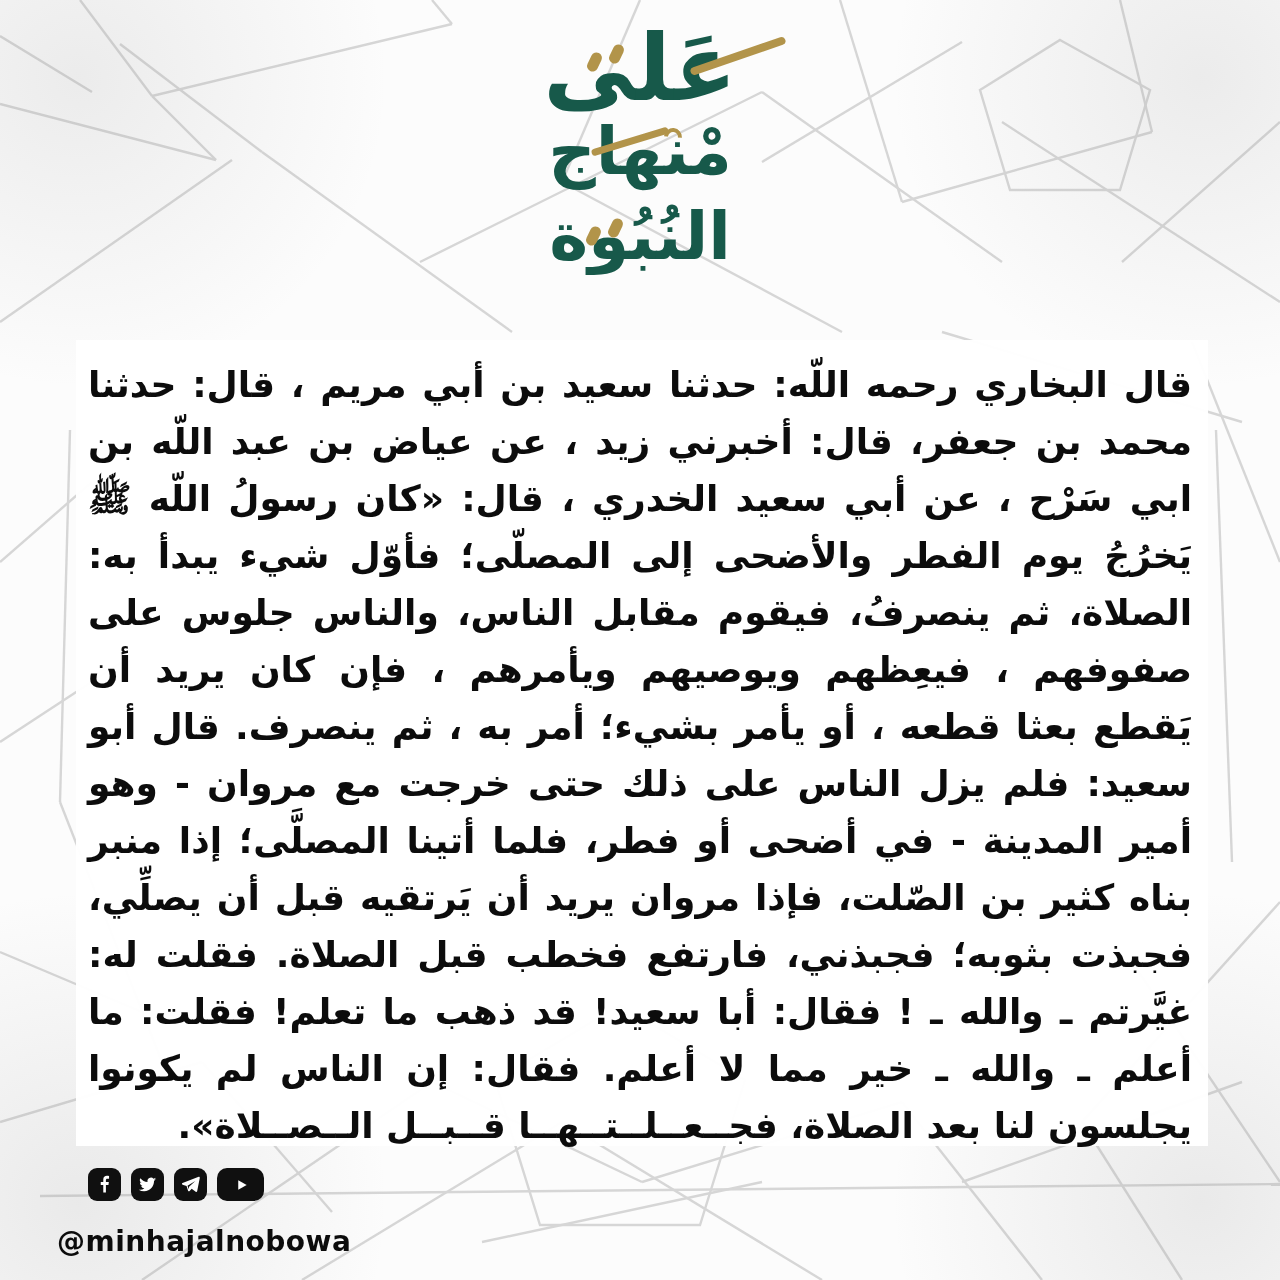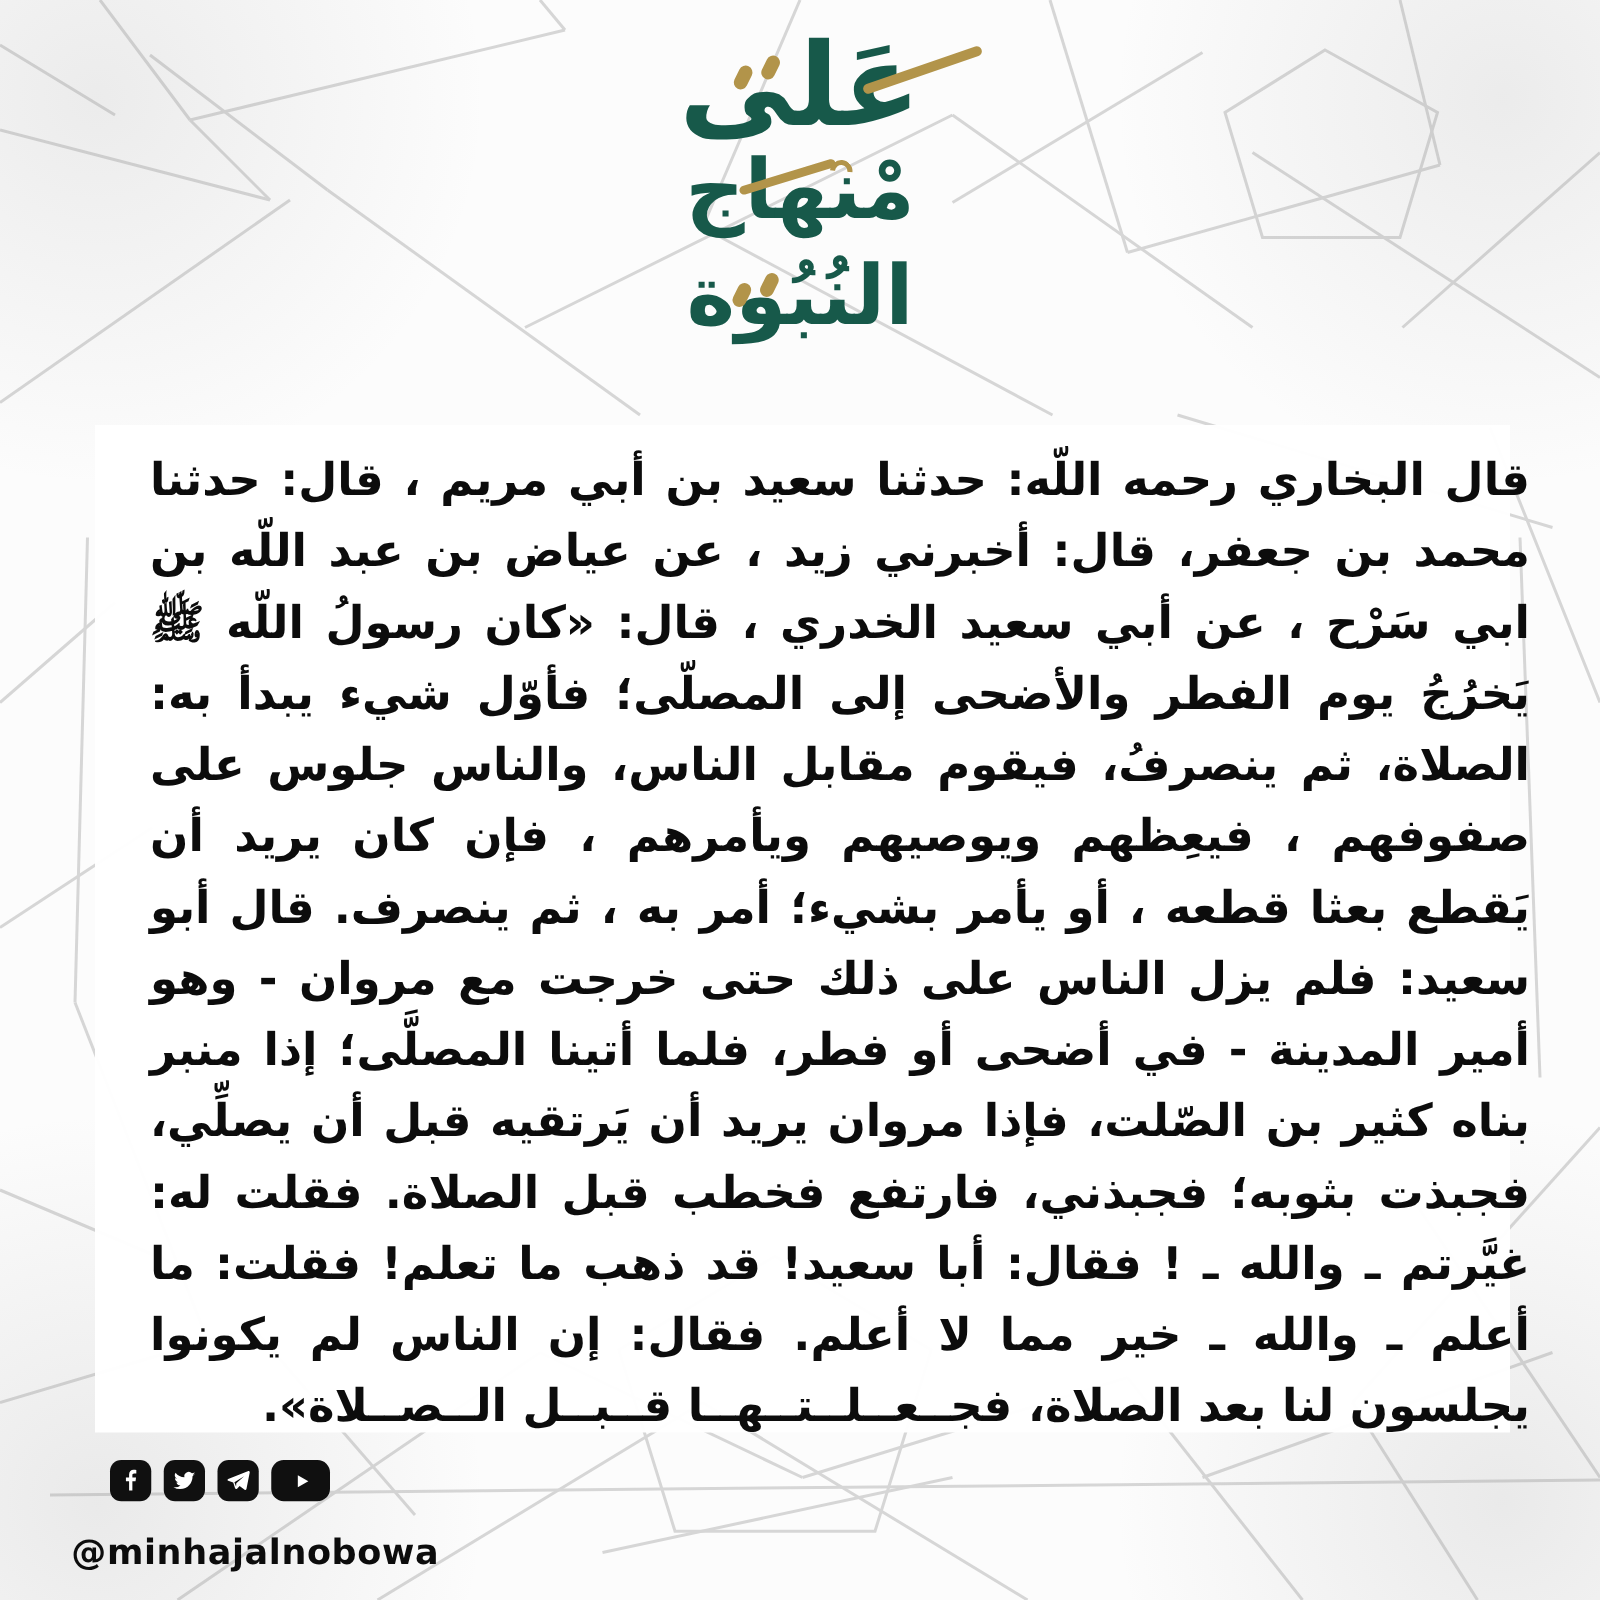--- a/index.html
+++ b/index.html
@@ -49,21 +49,20 @@
   }
   .gold-tick-b1{left:588px;top:226px;width:11px;height:20px;transform:rotate(26deg);border-radius:7px;}
   .gold-tick-b2{left:610px;top:218px;width:11px;height:20px;transform:rotate(26deg);border-radius:7px;}
 
   .hadith{
     position:absolute;left:88px;top:356px;width:1104px;
     direction:rtl;text-align:justify;
     font-family:"DejaVu Sans",sans-serif;font-weight:700;
     font-size:36px;line-height:57px;color:var(--text-black,#0c0c0c);
     letter-spacing:0;
-    margin-left:32px;
   }
 
   .social-bar{position:absolute;left:88px;top:1168px;display:flex;gap:10px;align-items:center;}
   .badge{
     width:33px;height:33px;background:var(--badge-black,#101010);
     border-radius:9px;display:flex;align-items:center;justify-content:center;
   }
   .badge.youtube{width:47px;border-radius:10px;}
   .badge svg{display:block;}
 

